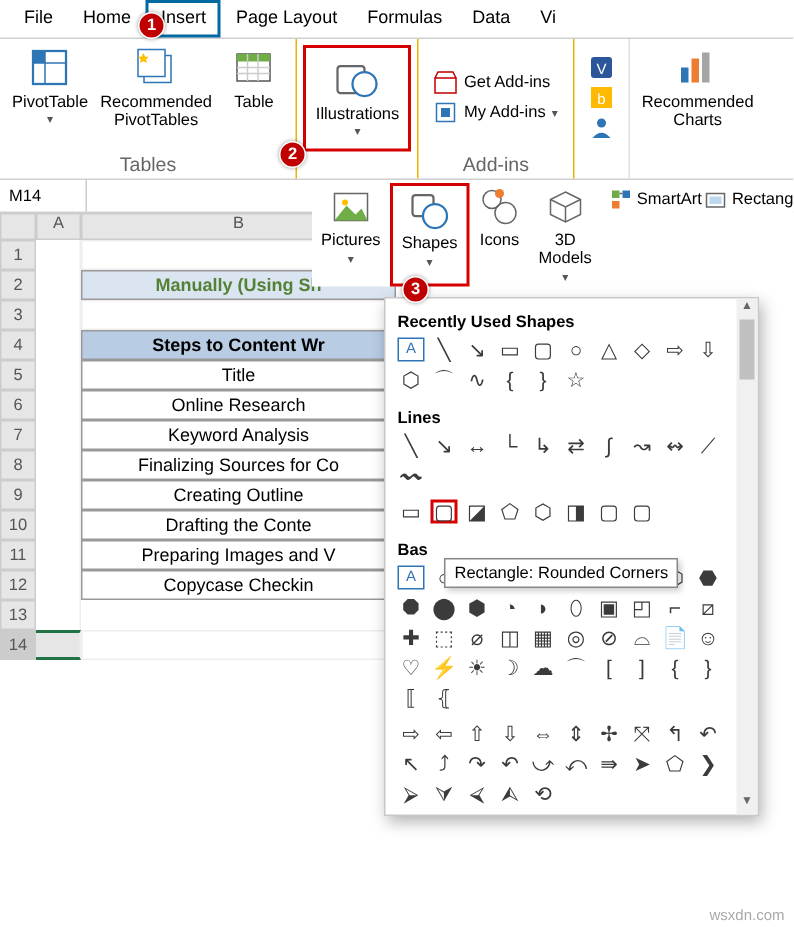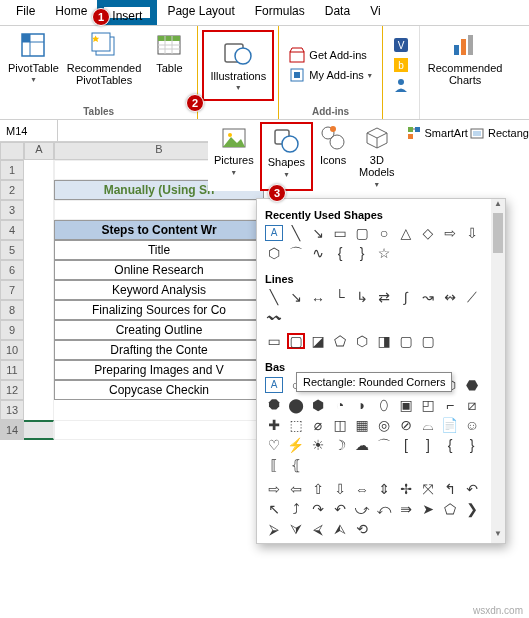--- a/index.html
+++ b/index.html
@@ -1,32 +1,32 @@
 <!DOCTYPE html>
 <html><head>
 <meta charset="utf-8">
 <style>
 * { box-sizing: border-box; font-family: "Segoe UI", Arial, sans-serif; }
 body { margin: 0; width: 529px; height: 618px; background: #fff; overflow: hidden; position: relative; font-size: 12px; }
 
 
 .tabs { display: flex; height: 26px; border-bottom: 1px solid #d0d0d0; padding-left: 6px; }
 .tab { padding: 4px 10px; cursor: pointer; }
-.tab.active { border: 7px solid #0369a1; padding: 2px 8px; position: relative; }
+.tab.active { border: 2px solid #0369a1; padding: 2px 8px; position: relative; }
 
 
 .badge { width: 18px; height: 18px; border-radius: 50%; background: #c00000; color: #fff; font-size: 11px; font-weight: bold; display: flex; align-items: center; justify-content: center; position: absolute; border: 1px solid #fff; box-shadow: 0 0 3px rgba(0,0,0,.4); z-index: 50; }
 .b1 { top: 8px; left: 92px; }
 .b2 { top: 94px; left: 186px; }
 .b3 { top: 184px; left: 268px; }
 
 
 .ribbon { display: flex; height: 94px; border-bottom: 1px solid #d0d0d0; background: #fff; }
 .group { border-right: 1px solid #eab308; padding: 2px 6px 0; display: flex; flex-direction: column; align-items: center; justify-content: space-between; }
-.group-label { font-size: 10px; color: #666; padding-bottom: 2px; text-align: center; font-weight: bold; }
+.group-label { font-size: 13px; color: #666; padding-bottom: 2px; text-align: center; }
 .btns { display: flex; gap: 4px; height: 74px; }
 .bigbtn { display: flex; flex-direction: column; align-items: center; justify-content: flex-start; padding: 2px 2px; min-width: 44px; text-align: center; font-size: 11px; line-height: 1.1; gap: 2px; }
 .bigbtn .lbl { white-space: pre-line; }
 .icon-box { width: 30px; height: 30px; display: flex; align-items: center; justify-content: center; }
 .smallrow { display: flex; flex-direction: column; gap: 4px; align-items: flex-start; justify-content: center; padding: 4px; }
 .smallbtn { display: flex; align-items: center; gap: 4px; font-size: 11px; }
 .arrow { font-size: 8px; color: #555; }
 
 .illus-hl { border: 2px solid #d60000; padding: 4px; }
 

